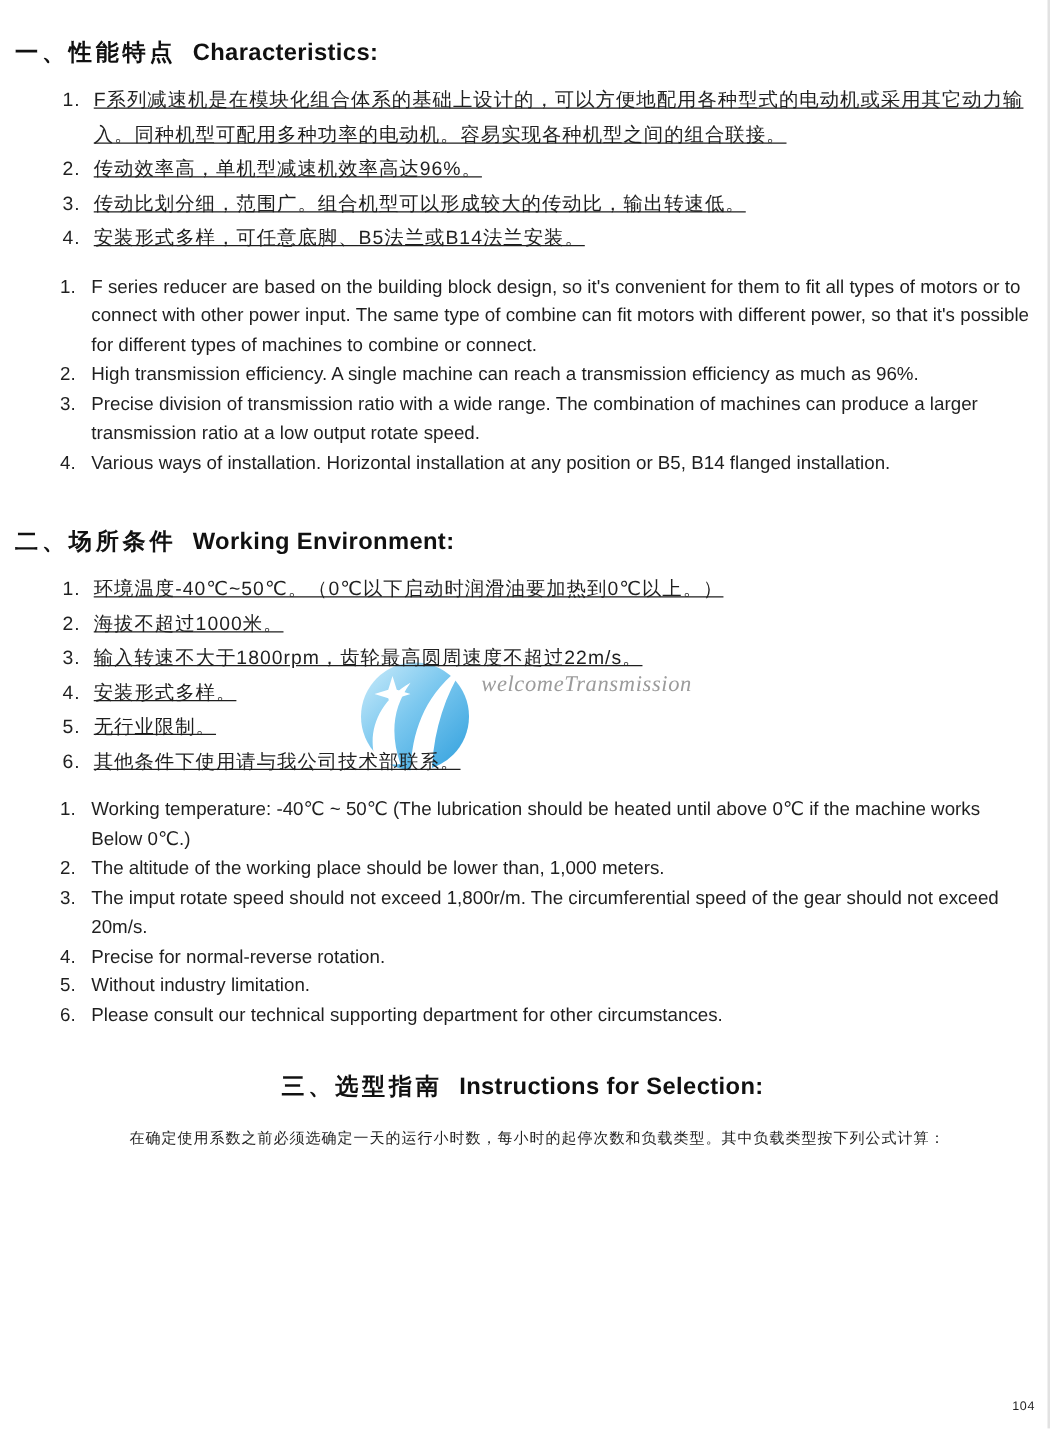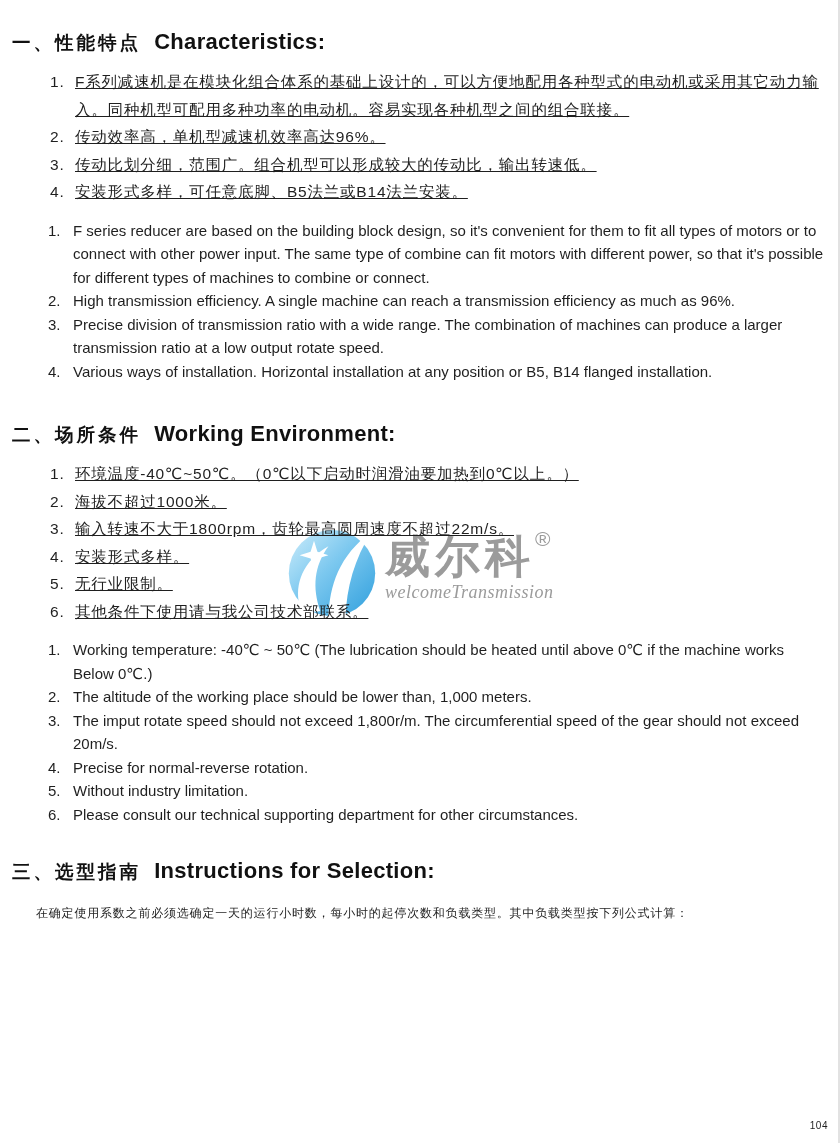--- a/index.html
+++ b/index.html
@@ -15,27 +15,27 @@
     position:absolute;top:0;right:0;width:2px;height:100%;
     background:#e2e2e2;z-index:3;
   }
   .content{
     position:absolute;inset:0;
     padding:29px 16px 0 12px;
     z-index:2;
   }
   .section{margin:0;}
   .section.s2{margin-top:38px;}
-  .section.s3{margin-top:32px;}
+  .section.s3{margin-top:32px;text-align:center;}
   h2.heading{
     margin:0;font-size:17.5px;font-weight:bold;color:#111;
     letter-spacing:0.3px;
   }
   h2.heading .h-cn{font-size:18.5px;letter-spacing:3px;margin-right:8px;}
-  h2.heading .h-en{font-size:22px;}
+  h2.heading .h-en{font-size:19px;}
   ol.list{list-style:none;margin:0;padding:0;}
   ol.list.cn{margin:13px 0 0 38px;font-size:15.5px;line-height:27.5px;letter-spacing:0.8px;}
   ol.list.en{margin:13px 0 0 36px;font-size:15px;line-height:23.5px;letter-spacing:0px;}
   ol.list li{display:flex;align-items:flex-start;}
   ol.list .num{flex:none;width:25px;}
   ol.list .txt{flex:1;}
   ol.list.cn .txt{max-width:757px;text-decoration:underline;}
   .para{margin:13px 0 0 0;font-size:15px;}
   .para.cn{line-height:28px;font-size:12px;letter-spacing:0.8px;text-indent:2em;margin-top:15px;}
   .para.en{line-height:24px;text-indent:2em;margin-top:13px;}
@@ -81,24 +81,20 @@
       </defs>
       <circle cx="50" cy="50" r="48" fill="url(#lgblue)"></circle>
 
       <path d="M46,100 C47,64 58,30 94,4 C75,34 66,66 65,100 C59,102 52,102 46,100 Z" fill="#ffffff"></path>
 
       <path d="M14,86 C8,62 18,36 46,20 C30,42 28,66 37,92 C29,94 20,92 14,86 Z" fill="#ffffff"></path>
 
       <path d="M30,14 L33.8,26.2 L46,30 L33.8,33.8 L30,46 L26.2,33.8 L14,30 L26.2,26.2 Z" fill="#ffffff"></path>
     </svg>
     <div class="logo-text">
-      <div class="brand-row">
-        <span class="brand-cn">威尔科</span>
-          <span class="reg">®</span>
-      </div>
       <div class="brand-en">welcomeTransmission</div>
     </div>
   </div>
 
   <div class="content">
 
     <div class="section s1">
       <h2 class="heading">
         <span class="h-cn">一、性能特点</span>
         <span class="h-en">Characteristics:</span>

